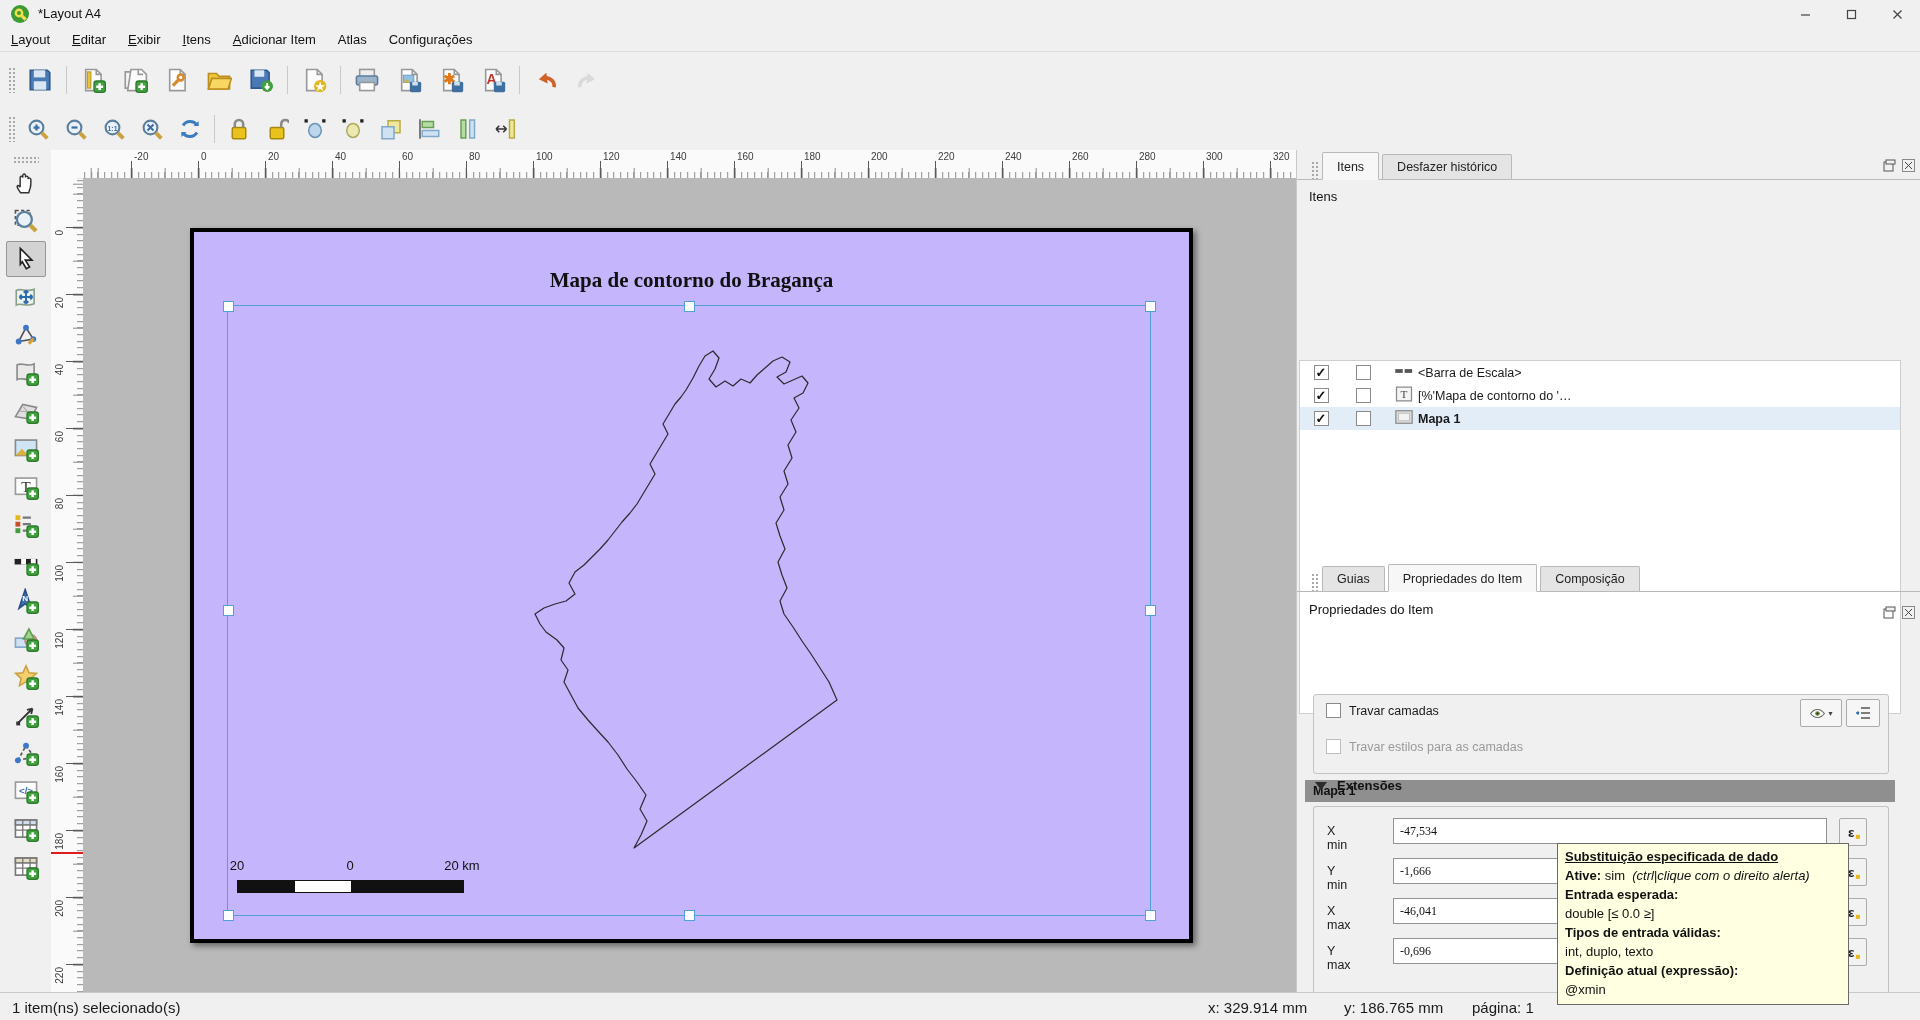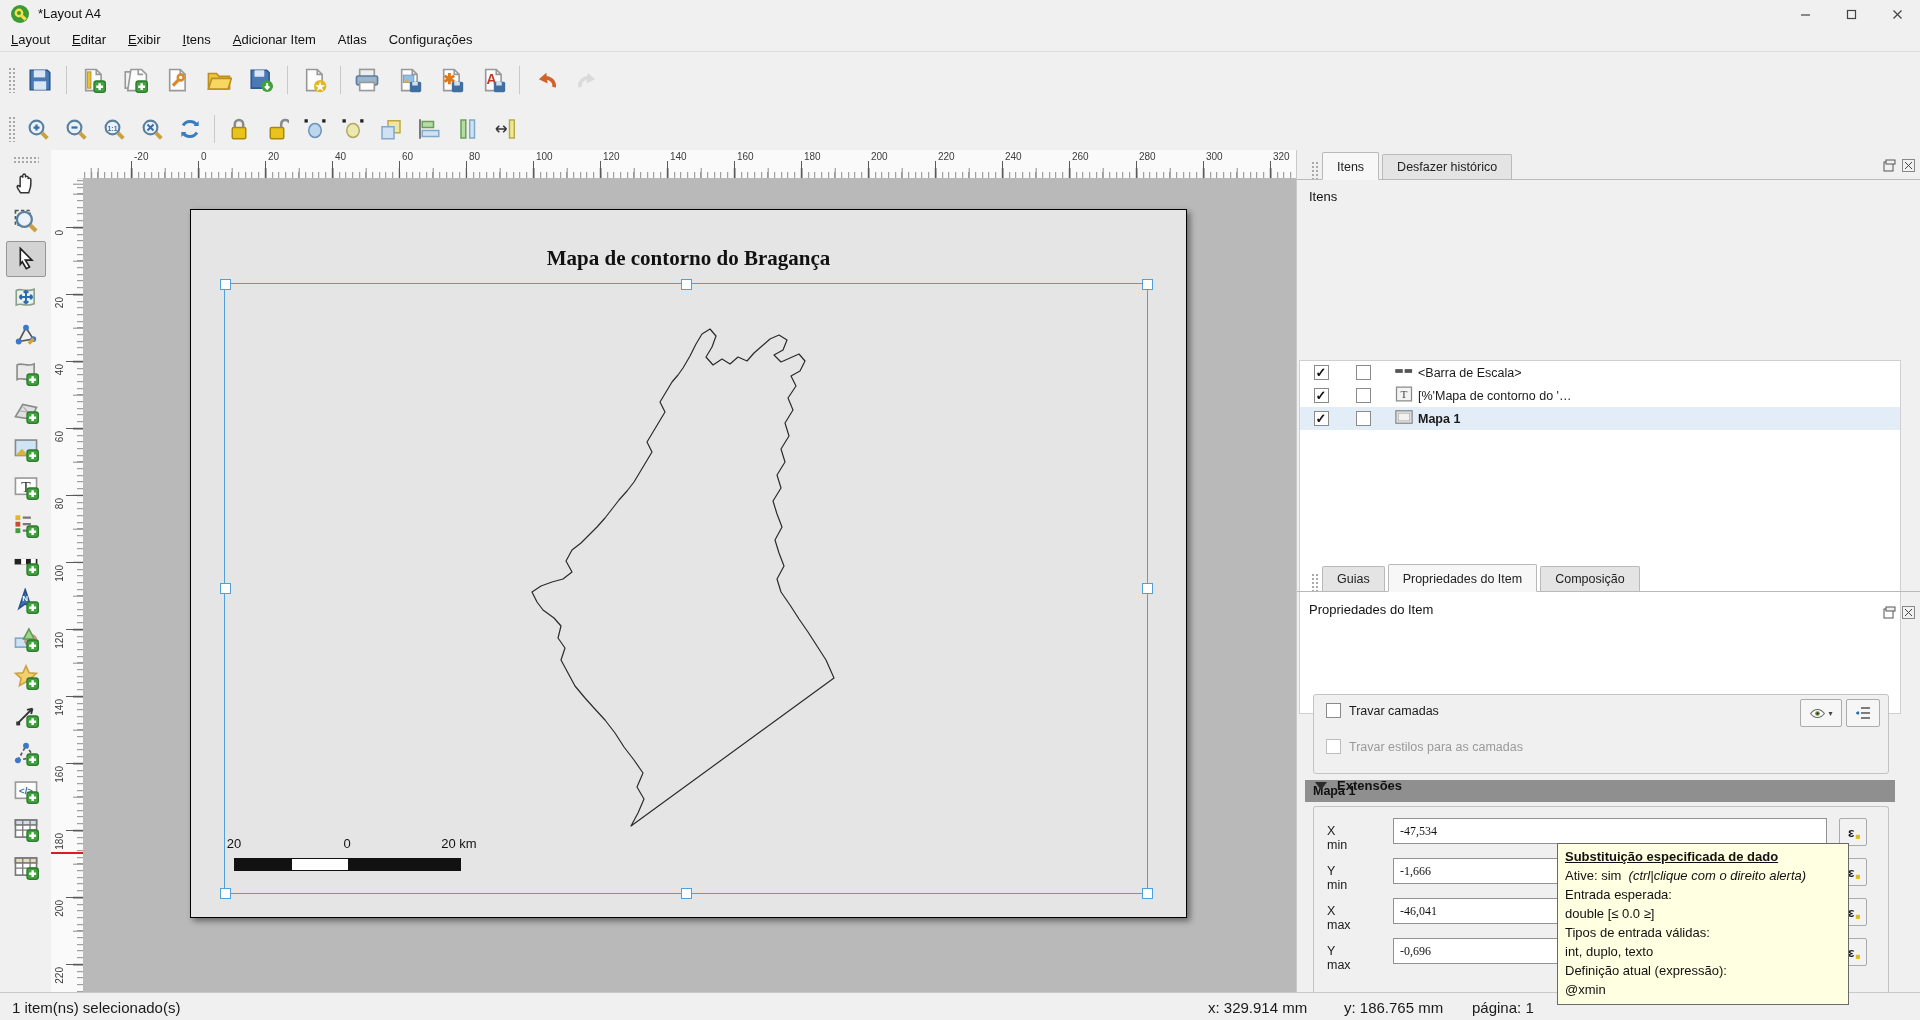--- a/index.html
+++ b/index.html
@@ -43,21 +43,21 @@
   .hruler .lbl{position:absolute;top:1px;font-size:10px;color:#3c3c3c;}
   .vruler{position:absolute;left:51px;top:178px;width:32px;height:814px;background:#fafafa;border-right:1px solid #c9c9c9;overflow:hidden;}
   .vruler .minor{position:absolute;top:0;right:0;height:100%;width:6px;
      background-image:repeating-linear-gradient(to bottom,#8c8c8c 0 1px,transparent 1px 6.7px);background-position-y:2.2px;}
   .vruler .mid{position:absolute;top:0;right:0;height:100%;width:10px;
      background-image:repeating-linear-gradient(to bottom,#8c8c8c 0 1px,transparent 1px 33.5px);background-position-y:15.7px;}
   .vruler .major{position:absolute;right:0;height:1px;width:17px;background:#5a5a5a;}
   .vruler .lbl{position:absolute;left:3px;font-size:10px;color:#3c3c3c;writing-mode:vertical-rl;transform:rotate(180deg);}
   .cursor-y{position:absolute;left:0;height:2px;width:32px;background:#e01b1b;}
   .canvas{position:absolute;left:83px;top:178px;width:1213px;height:814px;background:#b9b9b9;overflow:hidden;}
-  .page{position:absolute;left:107px;top:31px;width:995px;height:707px;background:#e5e5e5;border:1px solid #000000;box-shadow:3px 3px 6px rgba(0,0,0,.45);}
+  .page{position:absolute;left:107px;top:50px;width:995px;height:707px;background:#c4b5fd;border:4px solid #000000;box-shadow:3px 3px 6px rgba(0,0,0,.45);}
   .page-title{position:absolute;left:0;top:36px;width:100%;text-align:center;
      font-family:"Liberation Serif",serif;font-weight:bold;font-size:21px;color:#111;}
   .map-svg{position:absolute;left:0;top:0;width:995px;height:707px;}
   .sel-frame{position:absolute;left:33px;top:73px;width:922px;height:609px;border:1px solid #52a0d8;}
   .handle{position:absolute;width:11px;height:11px;background:#fff;border:1.5px solid #52a0d8;box-sizing:border-box;}
   .sb-label{position:absolute;font-size:13px;color:#111;transform:translateX(-50%);}
   .sb-bar{position:absolute;display:flex;height:11px;border:1px solid #111;box-sizing:content-box;}
   .sb-seg{height:100%;}
   
   .dock{position:absolute;left:1296px;top:150px;width:624px;height:842px;background:#f0f0f0;border-left:1px solid #c9c9c9;}
@@ -92,21 +92,21 @@
   .tri{width:0;height:0;border-left:6px solid transparent;border-right:6px solid transparent;border-top:8px solid #2b2b2b;}
   .fieldrow-label{position:absolute;font-size:12.5px;color:#1a1a1a;}
   .fieldrow-input{position:absolute;height:26px;width:434px;border:1px solid #939393;background:#fff;font-size:12px;color:#111;padding:0 6px;box-sizing:border-box;font-family:Liberation Serif, serif;}
   .dd-btn{position:absolute;width:26px;height:26px;border:1px solid #ababab;background:#f2f2f2;border-radius:2px;display:flex;align-items:center;justify-content:center;}
   .dd-btn .icon{width:18px;height:18px;display:block;}
   
   .tooltip{position:absolute;left:1556px;top:843px;width:292px;background:#ffffe1;border:1px solid #6a6a6a;z-index:60;
      font-size:13px;color:#111;padding:3px 7px 5px;box-sizing:border-box;line-height:19px;}
   .tooltip .tt-title{font-weight:bold;text-decoration:underline;}
   .tooltip i{font-style:italic;}
-  .tooltip b{font-weight:normal;text-align:center;}
+  .tooltip b{font-weight:bold;text-align:center;}
   
   .statusbar{position:absolute;left:0;top:992px;width:1920px;height:28px;background:#f0f0f0;border-top:1px solid #c9c9c9;font-size:15px;color:#1a1a1a;}
   .statusbar span{position:absolute;top:6px;}
 </style>
 </head>
 <body>
 
 <div class="app">
 
   <div class="titlebar">

